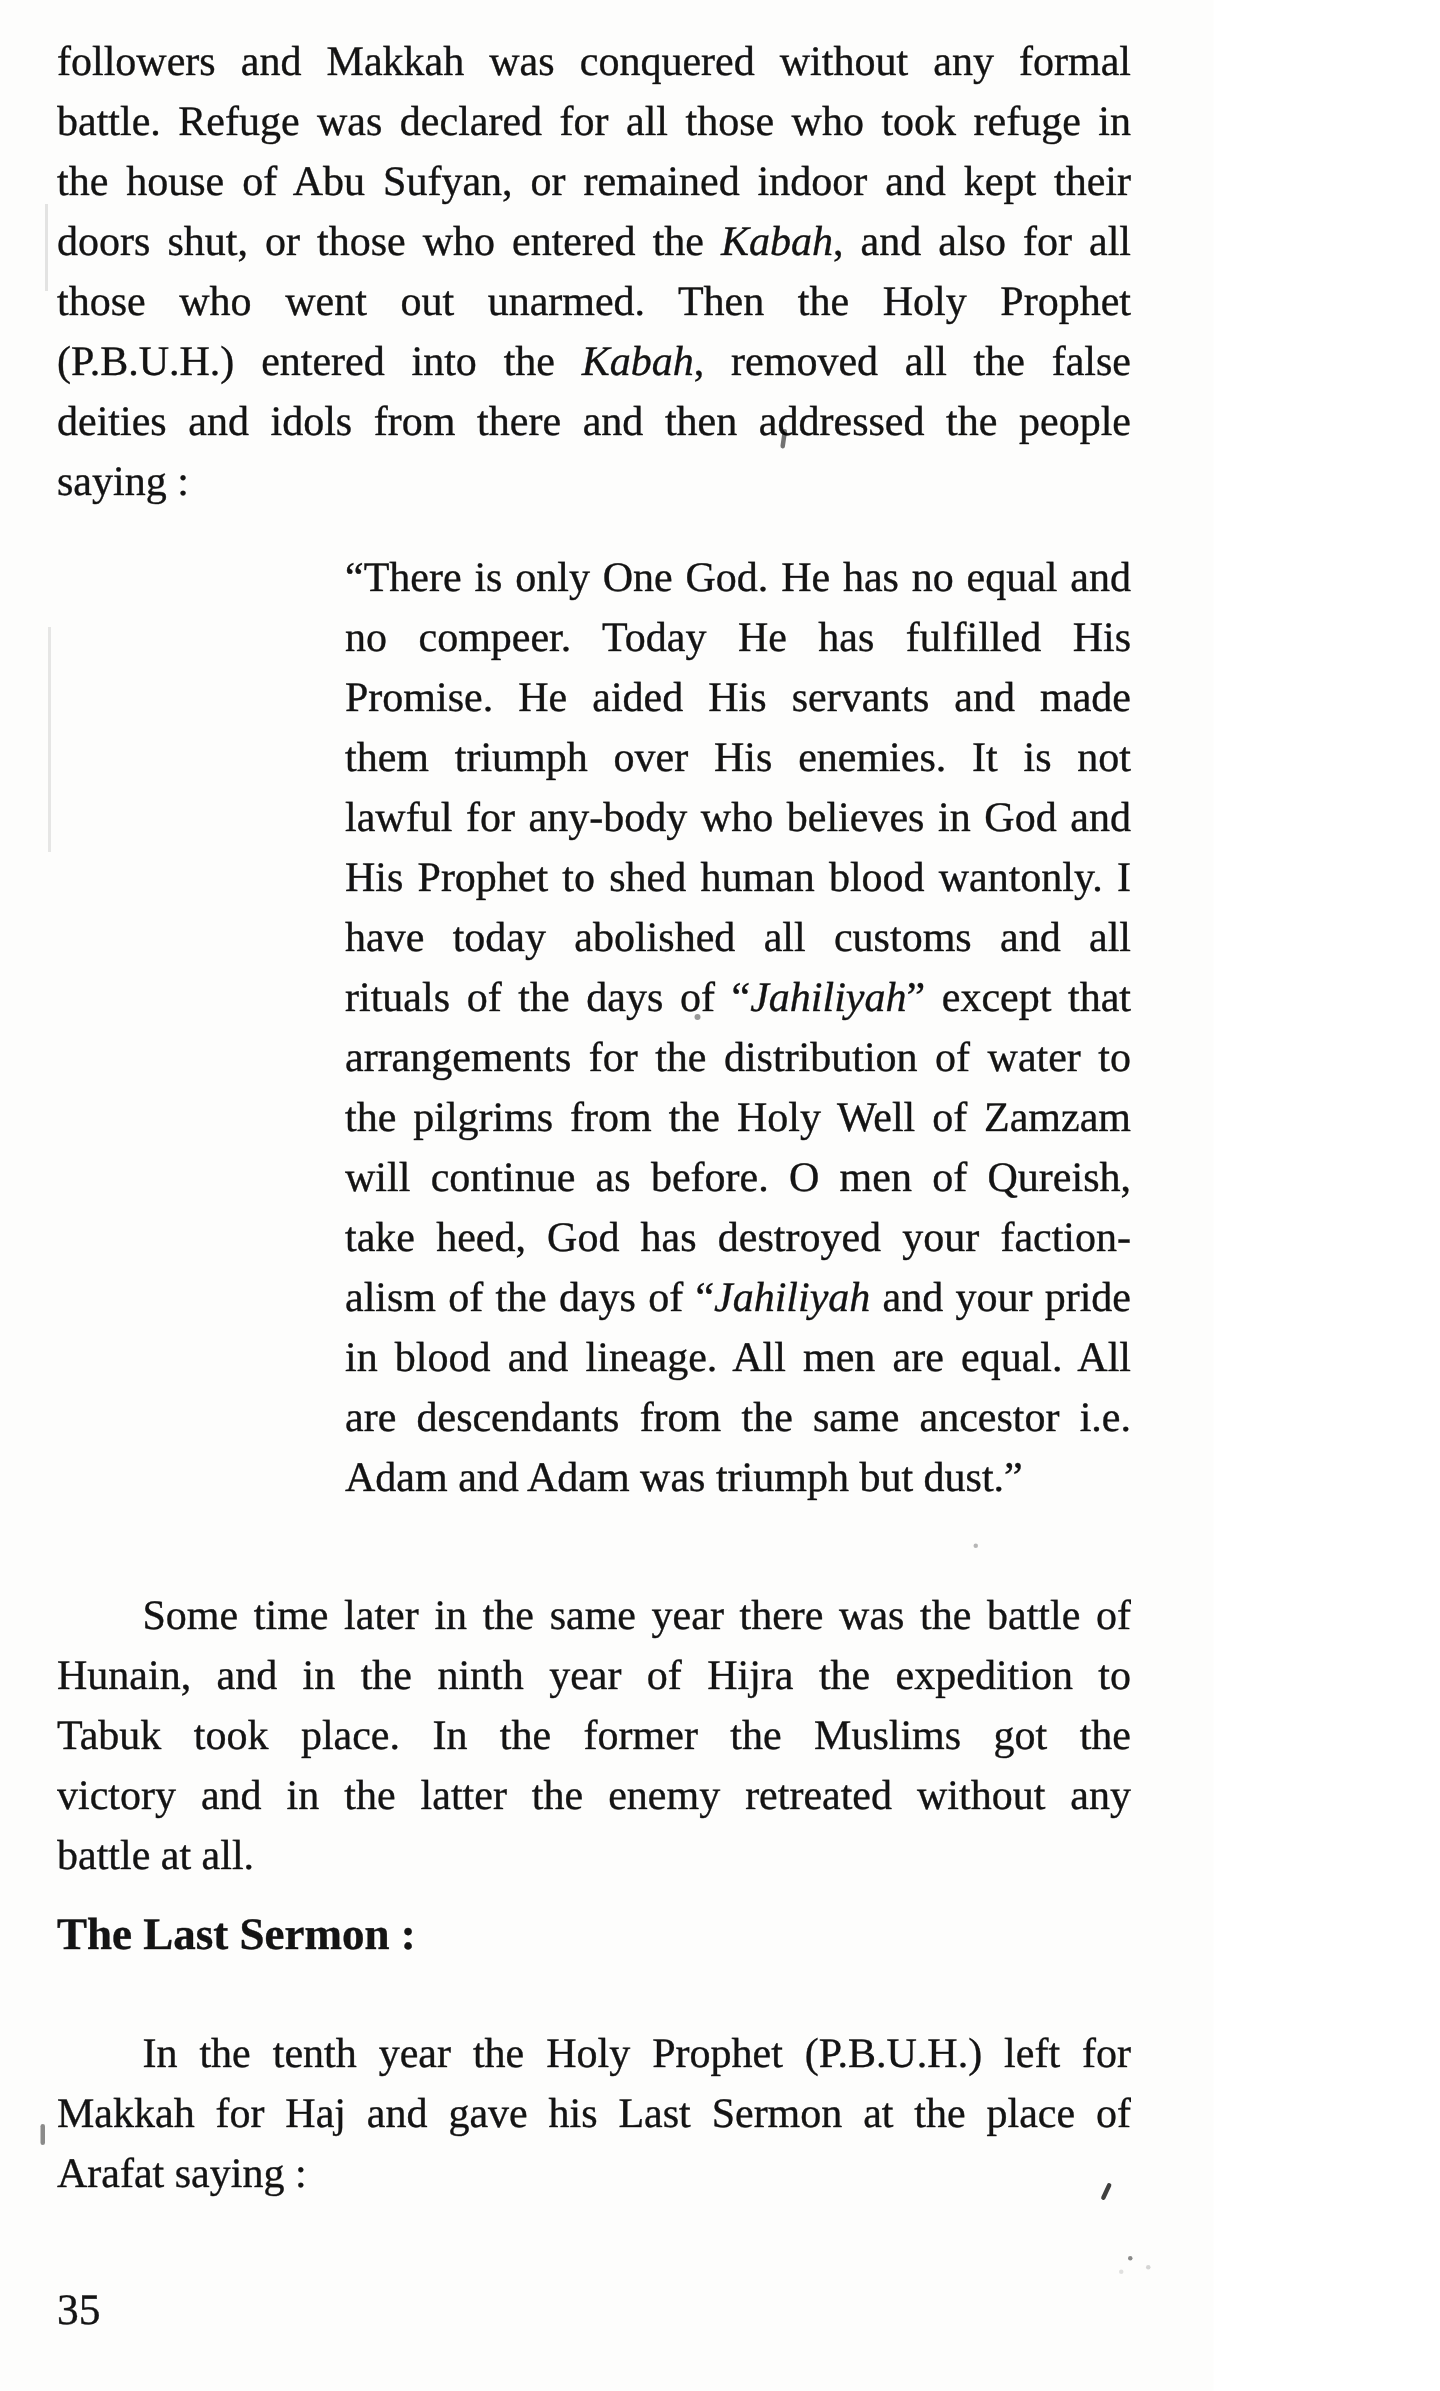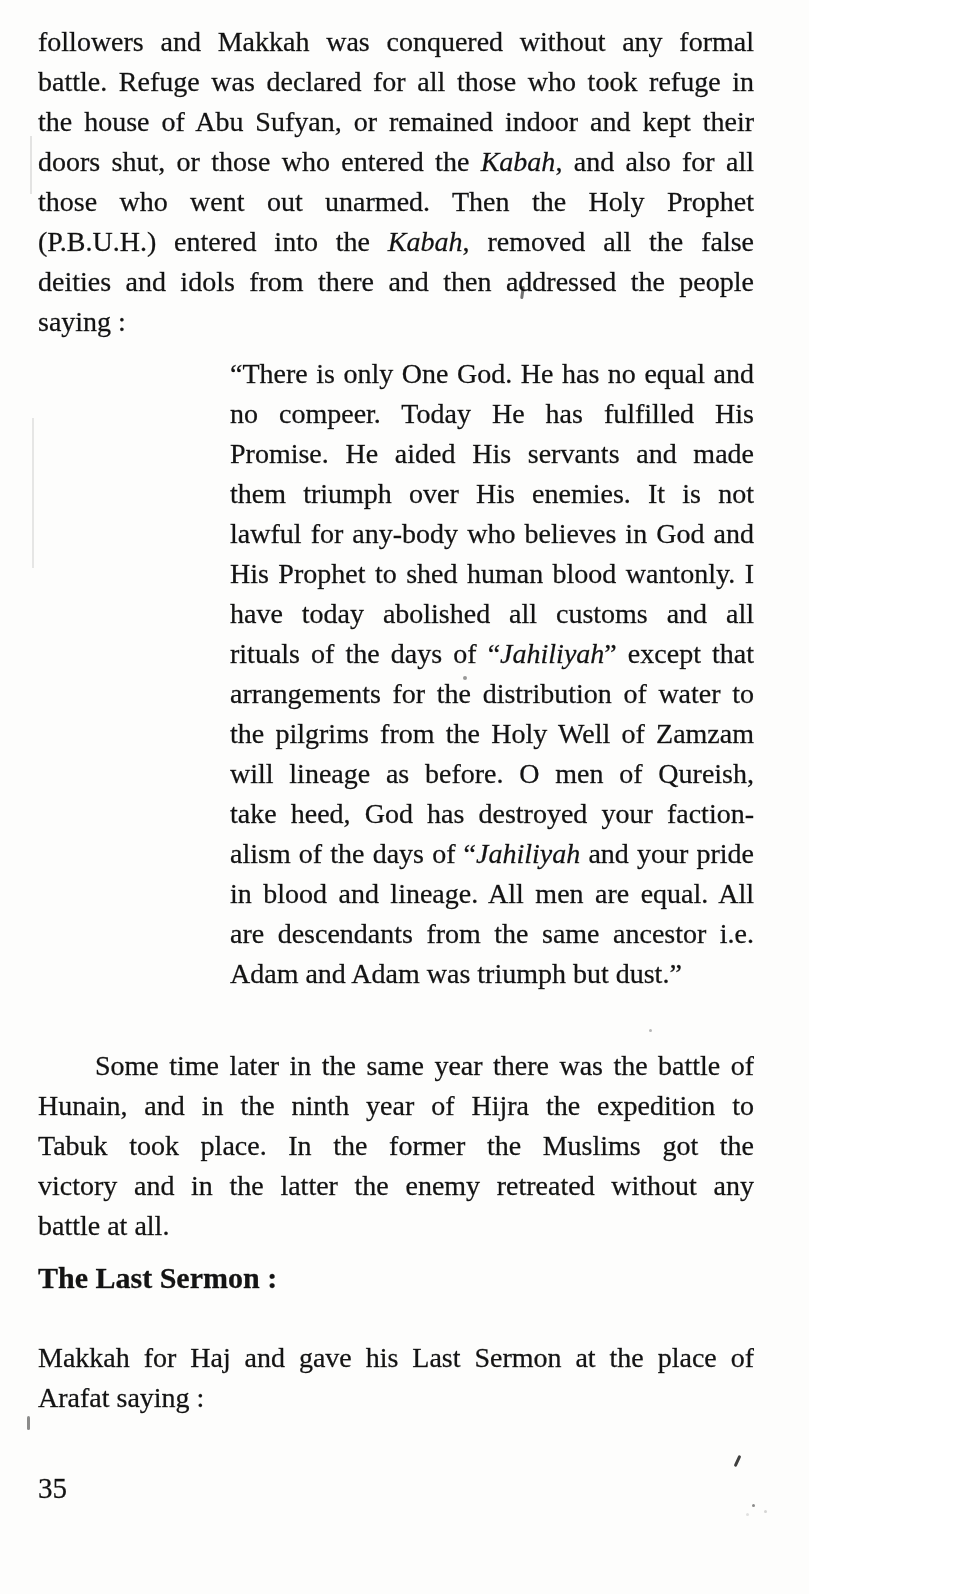--- a/index.html
+++ b/index.html
@@ -27,21 +27,21 @@
     text-align-last: justify;
     overflow: hidden;
   }
   .line.line-last {
     text-align-last: left;
   }
   .line.indent {
     text-indent: 57px;
   }
   .quote {
-    margin: 12px 0 0 192px;
+    margin: 24px 0 0 192px;
   }
   .para-hunain {
     margin-top: 52px;
   }
   .heading {
     margin: 12px 0 0 0;
     font-size: 30px;
     font-weight: bold;
     line-height: 40px;
     height: 40px;
@@ -91,39 +91,40 @@
       <div class="line">“There is only One God. He has no equal and</div>
       <div class="line">no compeer. Today He has fulfilled His</div>
       <div class="line">Promise. He aided His servants and made</div>
       <div class="line">them triumph over His enemies. It is not</div>
       <div class="line">lawful for any-body who believes in God and</div>
       <div class="line">His Prophet to shed human blood wantonly. I</div>
       <div class="line">have today abolished all customs and all</div>
       <div class="line">rituals of the days of “<i>Jahiliyah</i>” except that</div>
       <div class="line">arrangements for the distribution of water to</div>
       <div class="line">the pilgrims from the Holy Well of Zamzam</div>
-      <div class="line">will lineage as before. O men of Qureish,</div>
+      <div class="line">will continue as before. O men of Qureish,</div>
       <div class="line">take heed, God has destroyed your faction-</div>
       <div class="line">alism of the days of “<i>Jahiliyah</i> and your pride</div>
       <div class="line">in blood and lineage. All men are equal. All</div>
       <div class="line">are descendants from the same ancestor i.e.</div>
       <div class="line line-last">Adam and Adam was triumph but dust.”</div>
     </div>
 
   <div class="para para-hunain">
       <div class="line indent">Some time later in the same year there was the battle of</div>
       <div class="line">Hunain, and in the ninth year of Hijra the expedition to</div>
       <div class="line">Tabuk took place. In the former the Muslims got the</div>
       <div class="line">victory and in the latter the enemy retreated without any</div>
       <div class="line line-last">battle at all.</div>
     </div>
 
   <h2 class="heading">The Last Sermon :</h2>
 
   <div class="para para-sermon">
+      <div class="line indent">In the tenth year the Holy Prophet (P.B.U.H.) left for</div>
       <div class="line">Makkah for Haj and gave his Last Sermon at the place of</div>
       <div class="line line-last">Arafat saying :</div>
     </div>
 
   <div class="pageno">35</div>
 
   <div class="art art-streak-a"></div>
   <div class="art art-streak-b"></div>
   <div class="art art-tick-then"></div>
   <div class="art art-dot-quote"></div>

